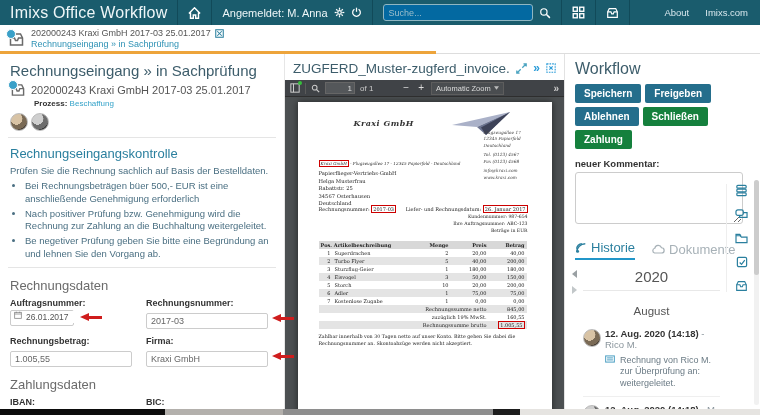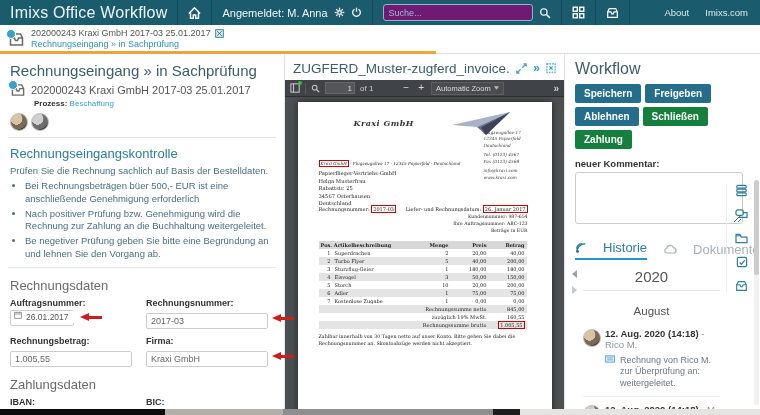--- a/index.html
+++ b/index.html
@@ -3,21 +3,21 @@
 <meta charset="utf-8">
 <style>
   html,body{margin:0;padding:0;background:#fff;}
   .app{position:relative;width:760px;height:415px;overflow:hidden;font-family:"Liberation Sans",sans-serif;background:#fff;}
   
   .tb{display:flex;align-items:center;height:25px;background:#1a5c6d;color:#eef6f8;font-size:11px;}
   .tb-seg{display:flex;align-items:center;height:25px;padding:0 10px;gap:6px;}
   .tb-sep{width:1px;height:25px;background:#114a59;}
   .tb-brand{font-size:16px;letter-spacing:.2px;white-space:nowrap;}
   .tb-link{font-size:9.5px;color:#d9e8ee;margin-left:16px;cursor:pointer;white-space:nowrap;}
-  .tb-search{width:138px;height:15px;background:#701a75;border:1px solid #8fb6c2;border-radius:3px;color:#dff;font-size:9px;padding:0 5px;outline:none;}
+  .tb-search{width:138px;height:15px;background:#0369a1;border:1px solid #8fb6c2;border-radius:3px;color:#dff;font-size:9px;padding:0 5px;outline:none;}
   .tb-search::placeholder{color:#9cbecb;}
   .tb-spacer{flex:1;}
   .tbicon{display:inline-flex;align-items:center;justify-content:center;cursor:pointer;}
   
   .crumb{position:relative;height:29px;background:#fff;display:flex;align-items:center;padding-left:8px;gap:6px;border-bottom:1px solid #ddd;box-sizing:border-box;}
   .crumb-texts{display:flex;flex-direction:column;line-height:1.25;}
   .crumb-t1{font-size:9px;color:#555;display:flex;align-items:center;gap:4px;}
   .crumb-t2{font-size:9px;color:#2f92b5;}
   .crumb-underline{position:absolute;left:0;bottom:-1px;width:436px;height:3px;background:#eda43b;}
   .badge-dot{position:absolute;left:-2px;top:-3px;width:8px;height:8px;border-radius:50%;background:#3aa0c8;border:1px solid #fff;}
@@ -86,21 +86,21 @@
   .inv-foot div{white-space:nowrap;}
   
   .wf-h1{font-size:16px;color:#3d5d6b;font-weight:400;margin:2px 0 6px 0;}
   .btnrow{display:flex;flex-wrap:wrap;gap:4px;max-width:175px;}
   .btn{border:none;border-radius:2px;color:#fff;font-size:10px;font-weight:bold;padding:4px 9px;cursor:pointer;font-family:"Liberation Sans",sans-serif;}
   .btn.teal{background:#246e8c;}
   .btn.orange{background:#15803d;}
   .cmt-lab{font-size:9.5px;font-weight:bold;color:#333;margin:9px 0 3px 0;}
   .cmt{box-sizing:border-box;width:168px;height:52px;border:1px solid #ccc;border-radius:3px;resize:both;font-size:9px;font-family:"Liberation Sans",sans-serif;outline:none;}
   .tabs{display:flex;gap:16px;margin-top:12px;align-items:flex-end;}
-  .tab{display:flex;align-items:center;gap:16px;font-size:13px;cursor:pointer;padding-bottom:3px;}
+  .tab{display:flex;align-items:center;gap:4px;font-size:13px;cursor:pointer;padding-bottom:3px;}
   .tab.active{color:#2a7f9e;border-bottom:2px solid #2196c9;}
   .tab.idle{color:#a7b1b7;}
   .timeline{position:relative;margin-top:8px;padding:0 30px 0 8px;}
   .tl-nav{position:absolute;left:-6px;top:2px;width:10px;display:flex;flex-direction:column;gap:8px;align-items:center;}
   .tri-l{width:0;height:0;border-top:4px solid transparent;border-bottom:4px solid transparent;border-right:5px solid #9aa0a3;cursor:pointer;}
   .tri-r{width:0;height:0;border-top:4px solid transparent;border-bottom:4px solid transparent;border-left:5px solid #c2c7c9;cursor:pointer;}
   .tl-year{text-align:center;font-size:15px;color:#555;padding-bottom:5px;border-bottom:1px solid #e8e8e8;}
   .tl-month{text-align:center;font-size:11.5px;color:#555;margin:14px 0 4px 0;}
   .tl-entry{position:relative;padding:7px 0 6px 22px;border-top:1px solid #efefef;}
   .tl-entry.first{border-top:none;}

